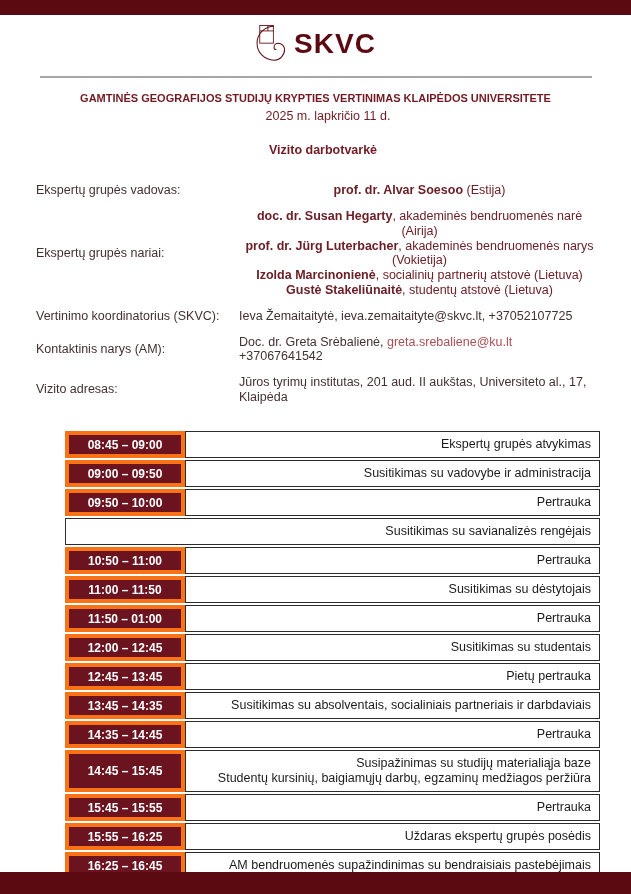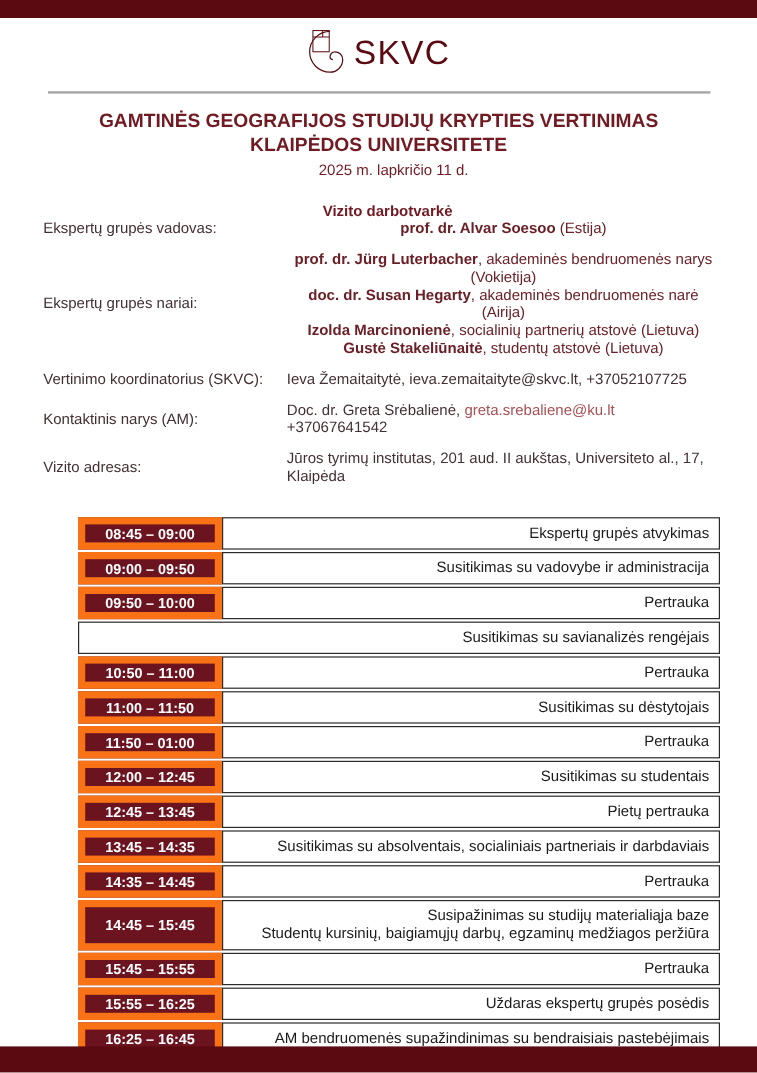--- a/index.html
+++ b/index.html
@@ -6,38 +6,38 @@
     --bar:#5c0a11; --cell:#6b1420; --heading:#711a22; --accent:#6b2027;
     --link:#a94f54; --ink:#433033; --tableink:#1b1b1b;
   }
   *{box-sizing:border-box; margin:0; padding:0;}
   html,body{background:#ffffff;}
   body{font-family:"Liberation Sans","DejaVu Sans",sans-serif;}
   .page{position:relative; width:631px; height:894px; background:#ffffff; overflow:hidden;}
   .top-bar{position:absolute; top:0; left:0; width:631px; height:15px; background:var(--bar,#5c0a11);}
   .bottom-bar{position:absolute; bottom:0; left:0; width:631px; height:22px; background:var(--bar,#5c0a11);}
   .logo-row{position:absolute; top:24px; left:0; width:631px; display:flex; align-items:center; justify-content:center; gap:5px;}
-  .logo-text{color:var(--bar,#5c0a11); font-weight:normal; font-size:28px; letter-spacing:1px; line-height:1;}
+  .logo-text{color:var(--bar,#5c0a11); font-weight:bold; font-size:28px; letter-spacing:1px; line-height:1;}
   .rule{position:absolute; top:76px; left:40px; width:552px; height:2px; background:#a6a6a6;}
   .title-block{position:absolute; top:92px; left:0; width:631px; text-align:center; color:var(--heading,#711a22);}
-  .title{font-weight:bold; font-size:16px; line-height:1.25; width:480px; margin:0 auto;}
+  .title{font-weight:bold; font-size:11px; line-height:1.25; width:480px; margin:0 auto;}
   .date-line{font-size:12.5px; margin-top:3px;padding-left:25px;}
   .subtitle{font-weight:bold; font-size:12.5px; margin-top:20px;padding-left:15px;}
   .info{position:absolute; top:183px; left:30px; width:570px; font-size:12.5px;}
   .info-row{display:grid; grid-template-columns:205px 1fr; align-items:center; margin-bottom:11px;}
   .info-label{text-align:left; color:var(--ink,#433033); line-height:1.2; padding:0 6px;}
   .info-value{line-height:1.18; padding-left:4px;}
   .val-center{text-align:center;}
   .val-maroon{color:var(--accent,#6b2027);}
   .val-dark{color:var(--ink,#433033);}
   .info-value b{font-weight:bold;}
   .email-link{color:var(--link,#a94f54); text-decoration:none;margin-top:24px;}
   .schedule{position:absolute; top:431px; left:65px; width:535px;}
   .srow{display:flex; margin-bottom:2px; align-items:stretch;}
-  .time{width:120px; flex:0 0 120px; background:var(--cell,#6b1420); border:6px solid #f97316;
+  .time{width:120px; flex:0 0 120px; background:var(--cell,#6b1420); border:4px solid #f97316;
         color:#ffffff; font-weight:bold; font-size:12px; display:flex; align-items:center; justify-content:center;}
   .activity{flex:1; border:1px solid #2b2b2b; background:#ffffff; color:var(--tableink,#1b1b1b);
         font-size:12.5px; padding:5px 8px; display:flex; flex-direction:column; justify-content:center; line-height:1.2;text-align:right;}
   .activity.bold{font-weight:normal;}
   svg.spiral{display:block;}
 </style>
 </head>
 <body>
 
 <div class="page">
@@ -69,22 +69,22 @@
   <div class="info">
 
     <div class="info-row">
       <div class="info-label">Ekspertų grupės vadovas:</div>
       <div class="info-value val-center val-maroon"><b>prof. dr. Alvar Soesoo</b><span> (Estija)</span></div>
     </div>
 
     <div class="info-row">
       <div class="info-label">Ekspertų grupės nariai:</div>
       <div class="info-value val-center val-maroon">
+          <div><b>doc. dr. Susan Hegarty</b><span>, akademinės bendruomenės narė (Airija)</span></div>
           <div><b>prof. dr. Jürg Luterbacher</b><span>, akademinės bendruomenės narys (Vokietija)</span></div>
-          <div><b>doc. dr. Susan Hegarty</b><span>, akademinės bendruomenės narė (Airija)</span></div>
           <div><b>Izolda Marcinonienė</b><span>, socialinių partnerių atstovė (Lietuva)</span></div>
           <div><b>Gustė Stakeliūnaitė</b><span>, studentų atstovė (Lietuva)</span></div>
         </div>
     </div>
 
     <div class="info-row">
       <div class="info-label">Vertinimo koordinatorius (SKVC):</div>
       <div class="info-value val-dark">Ieva Žemaitaitytė, ieva.zemaitaityte@skvc.lt, +37052107725</div>
     </div>
 

